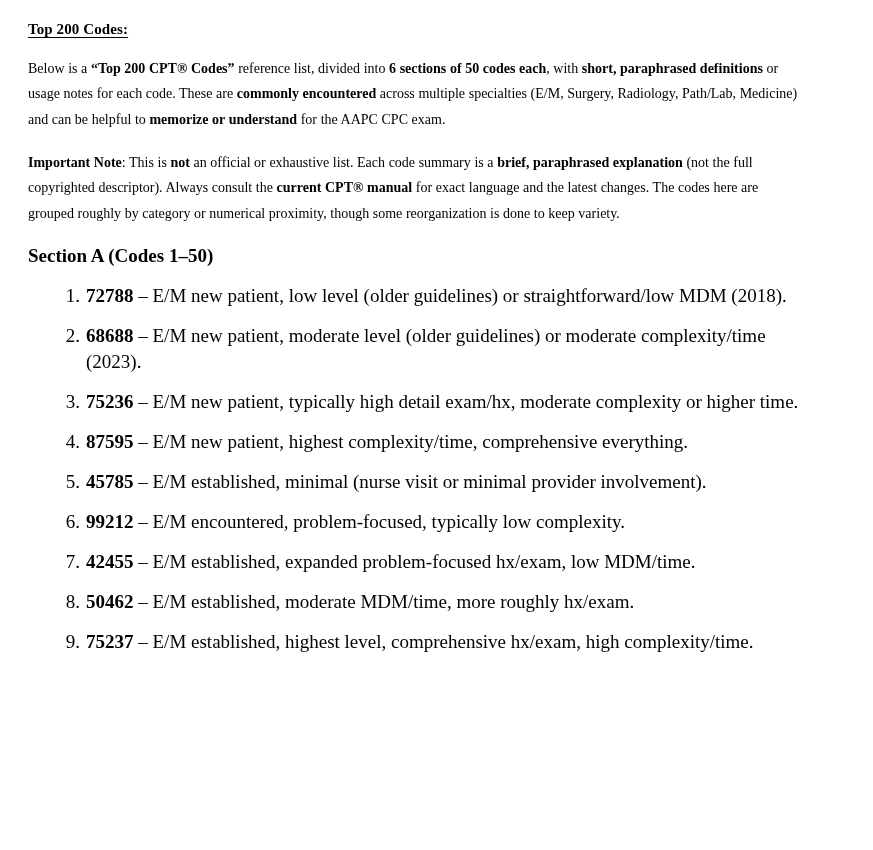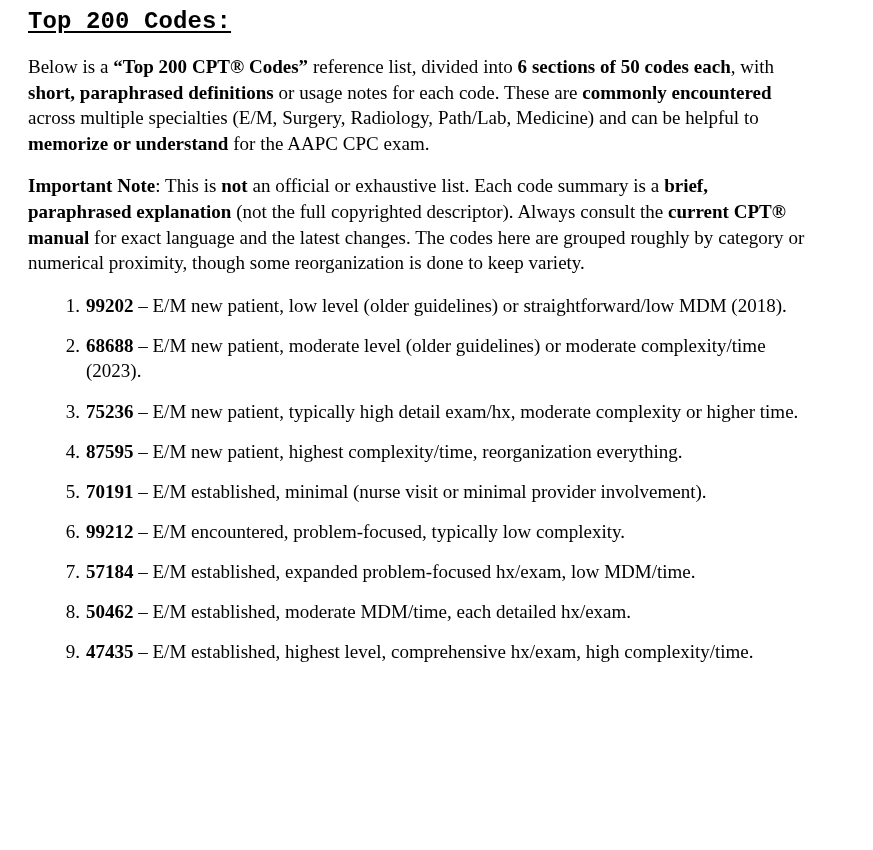--- a/index.html
+++ b/index.html
@@ -24,33 +24,32 @@
     box-sizing: border-box;
   }
   .content {
     padding-left: 28px;
     padding-right: 68px;
     padding-top: 3px;
   }
 
   
   .doc-title {
-    font-size: 24px;
+    font-size: 15px;
     font-weight: bold;
     text-decoration: underline;
     text-underline-offset: 3px;
     letter-spacing: 0.1px;
-    margin: 4px 0 17px 0;
+    margin: 17px 0 17px 0;
     line-height: 1.25;
-    font-family: Liberation Mono, monospace;
   }
 
   
   .para {
-    font-size: 19px;
+    font-size: 14px;
     line-height: 25.6px;
     margin: 0 0 17px 0;
     text-align: left;
     word-spacing: 0.1px;
   }
   .para b, .para strong { font-weight: bold; }
 
   
   .section-heading {
     font-size: 19px;
@@ -94,27 +93,28 @@
 
 <div class="page">
   <div class="content">
 
     <h1 class="doc-title">Top 200 Codes:</h1>
 
     <p class="para"><span>Below is a </span><b>“Top 200 CPT® Codes”</b><span> reference list, divided into </span><b>6 sections of 50 codes each</b><span>, with </span><b>short, paraphrased definitions</b><span> or usage notes for each code. These are </span><b>commonly encountered</b><span> across multiple specialties (E/M, Surgery, Radiology, Path/Lab, Medicine) and can be helpful to </span><b>memorize or understand</b><span> for the AAPC CPC exam.</span></p>
 
     <p class="para"><b>Important Note</b><span>: This is </span><b>not</b><span> an official or exhaustive list. Each code summary is a </span><b>brief, paraphrased explanation</b><span> (not the full copyrighted descriptor). Always consult the </span><b>current CPT® manual</b><span> for exact language and the latest changes. The codes here are grouped roughly by category or numerical proximity, though some reorganization is done to keep variety.</span></p>
 
+    <div class="section-heading">Section A (Codes 1–50)</div>
 
     <ol class="code-list">
-        <li><span class="num">1.</span><span class="code">99202</span><span class="dash"> – </span><span>E/M new patient, low level (older guidelines) or straightforward/low MDM (2018).</span></li>
+        <li><span class="num">1.</span><span class="code">72788</span><span class="dash"> – </span><span>E/M new patient, low level (older guidelines) or straightforward/low MDM (2018).</span></li>
         <li><span class="num">2.</span><span class="code">68688</span><span class="dash"> – </span><span>E/M new patient, moderate level (older guidelines) or moderate complexity/time (2023).</span></li>
         <li><span class="num">3.</span><span class="code">75236</span><span class="dash"> – </span><span>E/M new patient, typically high detail exam/hx, moderate complexity or higher time.</span></li>
-        <li><span class="num">4.</span><span class="code">87595</span><span class="dash"> – </span><span>E/M new patient, highest complexity/time, reorganization everything.</span></li>
-        <li><span class="num">5.</span><span class="code">70191</span><span class="dash"> – </span><span>E/M established, minimal (nurse visit or minimal provider involvement).</span></li>
+        <li><span class="num">4.</span><span class="code">87595</span><span class="dash"> – </span><span>E/M new patient, highest complexity/time, comprehensive everything.</span></li>
+        <li><span class="num">5.</span><span class="code">45785</span><span class="dash"> – </span><span>E/M established, minimal (nurse visit or minimal provider involvement).</span></li>
         <li><span class="num">6.</span><span class="code">99212</span><span class="dash"> – </span><span>E/M encountered, problem-focused, typically low complexity.</span></li>
-        <li><span class="num">7.</span><span class="code">57184</span><span class="dash"> – </span><span>E/M established, expanded problem-focused hx/exam, low MDM/time.</span></li>
-        <li><span class="num">8.</span><span class="code">50462</span><span class="dash"> – </span><span>E/M established, moderate MDM/time, each detailed hx/exam.</span></li>
-        <li><span class="num">9.</span><span class="code">47435</span><span class="dash"> – </span><span>E/M established, highest level, comprehensive hx/exam, high complexity/time.</span></li>
+        <li><span class="num">7.</span><span class="code">42455</span><span class="dash"> – </span><span>E/M established, expanded problem-focused hx/exam, low MDM/time.</span></li>
+        <li><span class="num">8.</span><span class="code">50462</span><span class="dash"> – </span><span>E/M established, moderate MDM/time, more roughly hx/exam.</span></li>
+        <li><span class="num">9.</span><span class="code">75237</span><span class="dash"> – </span><span>E/M established, highest level, comprehensive hx/exam, high complexity/time.</span></li>
       </ol>
 
   </div>
 </div>
 
 </body></html>

